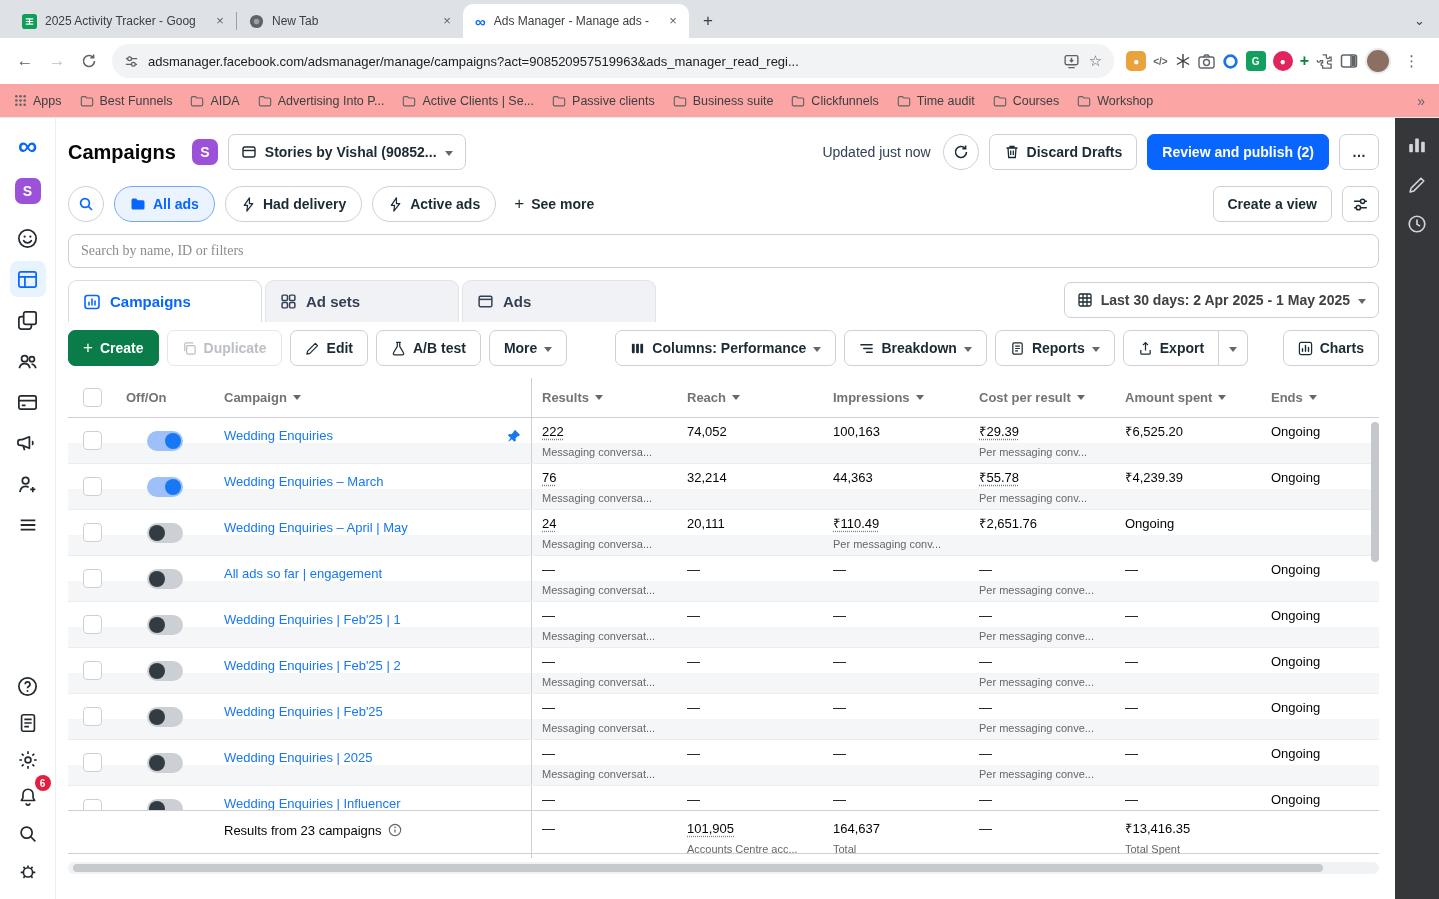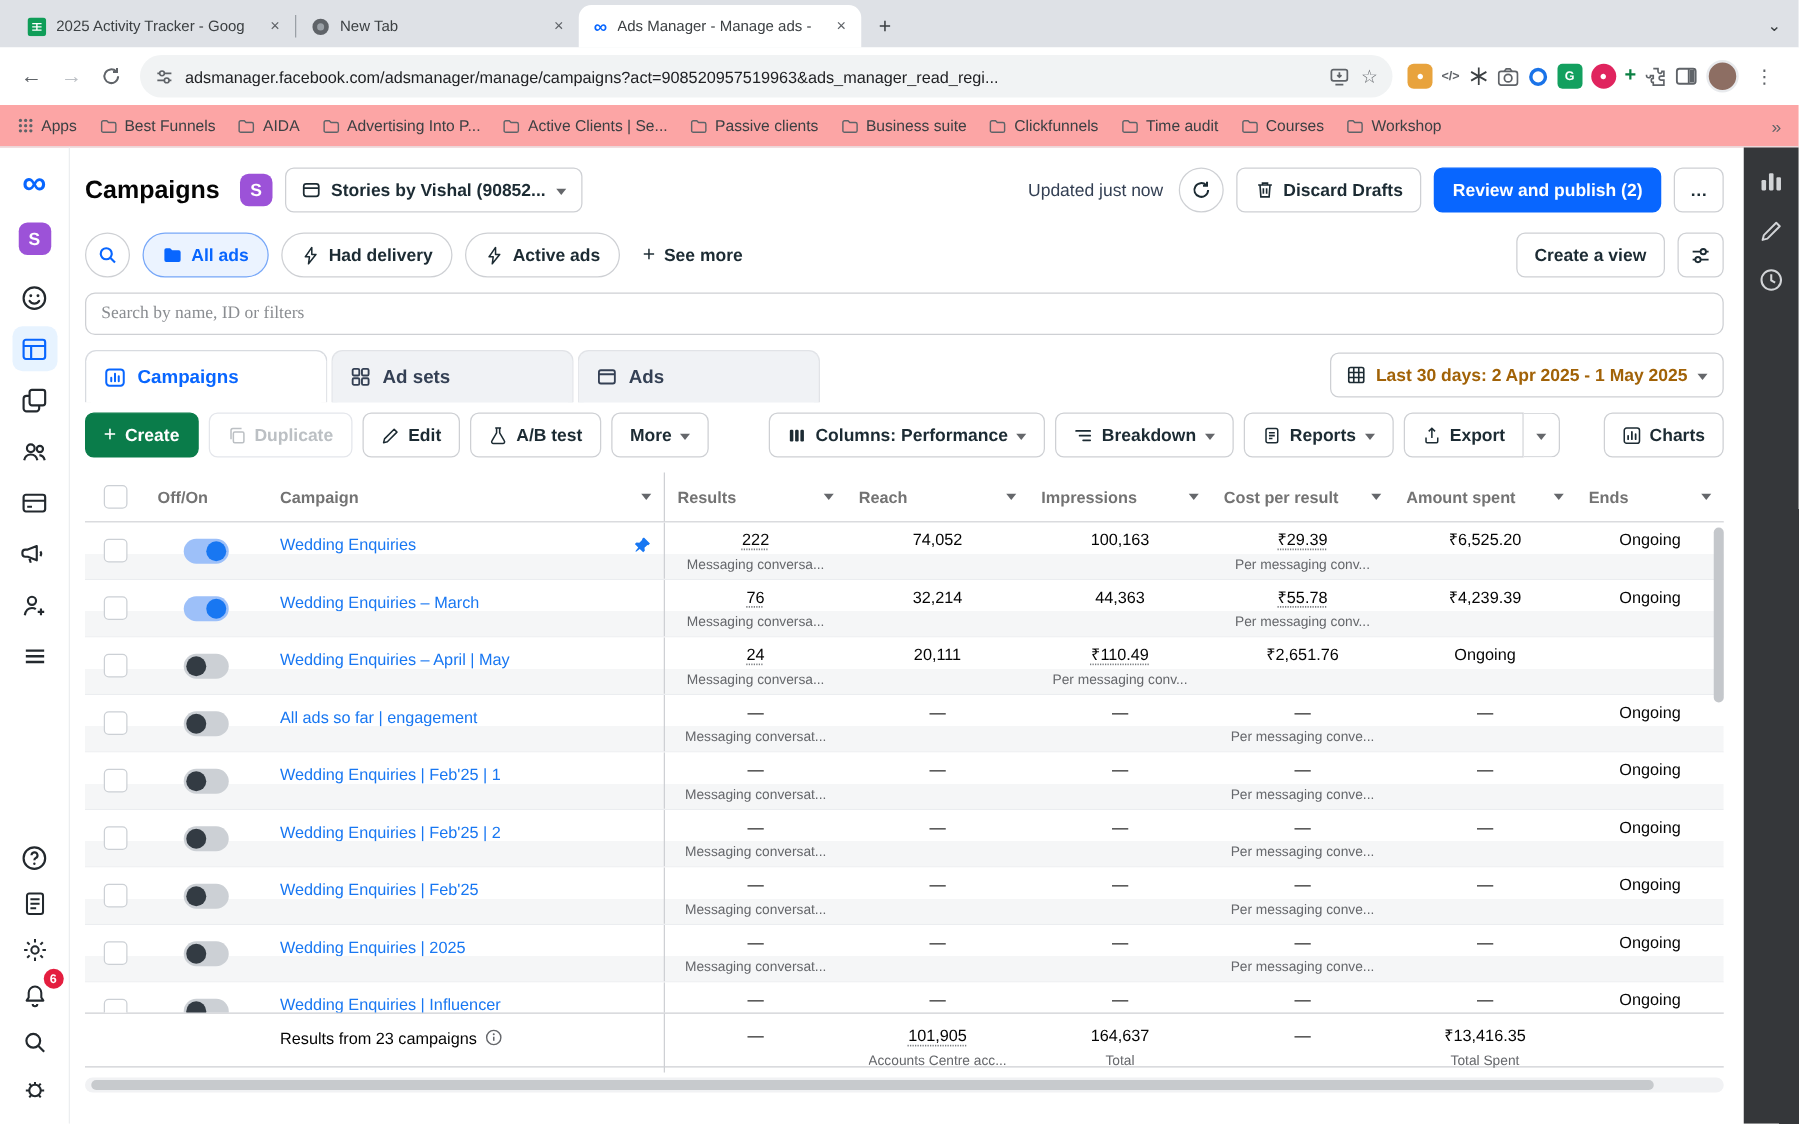--- a/index.html
+++ b/index.html
@@ -71,43 +71,43 @@
 
   
   .search-row{margin-top:12px}
   .search-input{width:100%;height:34px;border:1px solid #ced0d4;border-radius:8px;padding:0 12px;font-size:14px;color:#1c2b33;font-family:Liberation Serif, serif;background:#fff}
   .search-input::placeholder{color:#8a8d91}
 
   
   .level-row{display:flex;align-items:flex-end;margin-top:10px;height:44px}
   .ltab{width:194px;height:42px;display:flex;align-items:center;gap:9px;padding:0 14px;background:#f0f2f5;border:1px solid #e1e3e7;border-bottom:none;border-radius:9px 9px 0 0;margin-right:3px;font-size:15px;font-weight:600;color:#344054}
   .ltab.active{background:#fff;border-color:#d8dbe0;color:#0866FF;font-weight:700}
-  .date-pill{height:36px;display:flex;align-items:center;gap:8px;padding:0 12px;border:1px solid #ced0d4;border-radius:7px;background:#fff;font-size:14px;font-weight:600;color:#a16207;margin:0 0 4px auto;white-space:nowrap}
+  .date-pill{height:36px;display:flex;align-items:center;gap:8px;padding:0 12px;border:1px solid #ced0d4;border-radius:7px;background:#fff;font-size:14px;font-weight:600;color:#404040;margin:0 0 4px auto;white-space:nowrap}
 
   
   .action-row{display:flex;align-items:center;gap:8px;margin-top:8px;height:36px}
   .ml{margin-left:40px}
   .mla{margin-left:auto}
   .split{display:inline-flex}
   .split .btn:first-child{border-radius:7px 0 0 7px}
   .split .btn:last-child{border-radius:0 7px 7px 0;border-left:none;padding:0 10px}
 
   
   .table-wrap{position:relative;width:1311px;margin-top:12px}
   .grid{display:grid;grid-template-columns:48px 98px 318px 145px 146px 146px 146px 146px 118px}
   .thead{height:40px;border-bottom:1px solid #ced0d4}
   .th{display:flex;align-items:center;gap:6px;font-size:13px;font-weight:700;color:#737373;padding:0 10px}
-  .th.sp{justify-content:space-between}
+  .th.sp{justify-content:flex-start}
   .th .sc{width:0;height:0;border-left:4px solid transparent;border-right:4px solid transparent;border-top:5px solid #65676b}
   .c-camp-b{border-right:1px solid #ced0d4}
   .center{display:flex;align-items:center;justify-content:center}
   .tbody{height:392px;overflow:hidden}
   .trow{height:46px;background:linear-gradient(#fff 0 25px,#f5f6f7 25px 100%);border-bottom:1px solid #ebedf0}
   .cell{display:flex;flex-direction:column;padding:2px 10px 0;min-width:0}
-  .num{align-items:center;text-align:right}
+  .num{align-items:flex-start;text-align:right}
   .v{font-size:13px;line-height:23px;color:#050505;white-space:nowrap}
   .sub{font-size:11px;line-height:18px;color:#65676b;white-space:nowrap;overflow:hidden}
   .dot{text-decoration:underline dotted;text-underline-offset:3px;text-decoration-color:#7a7d81}
   .mainline{display:flex;align-items:flex-end;height:23px;margin-top:2px}
   .camp-link{font-size:13px;color:#1877F2;text-decoration:none;white-space:nowrap;overflow:hidden}
   .pin{margin-left:auto;color:#1877F2;display:none}
   .pin.show{display:block}
   .checkbox{width:19px;height:19px;border:1px solid #ccd0d5;border-radius:4px;background:#fff;display:inline-block}
   .toggle{width:36px;height:20px;border-radius:10px;position:relative;display:inline-block}
   .toggle .knob{position:absolute;top:2px;width:16px;height:16px;border-radius:50%}

